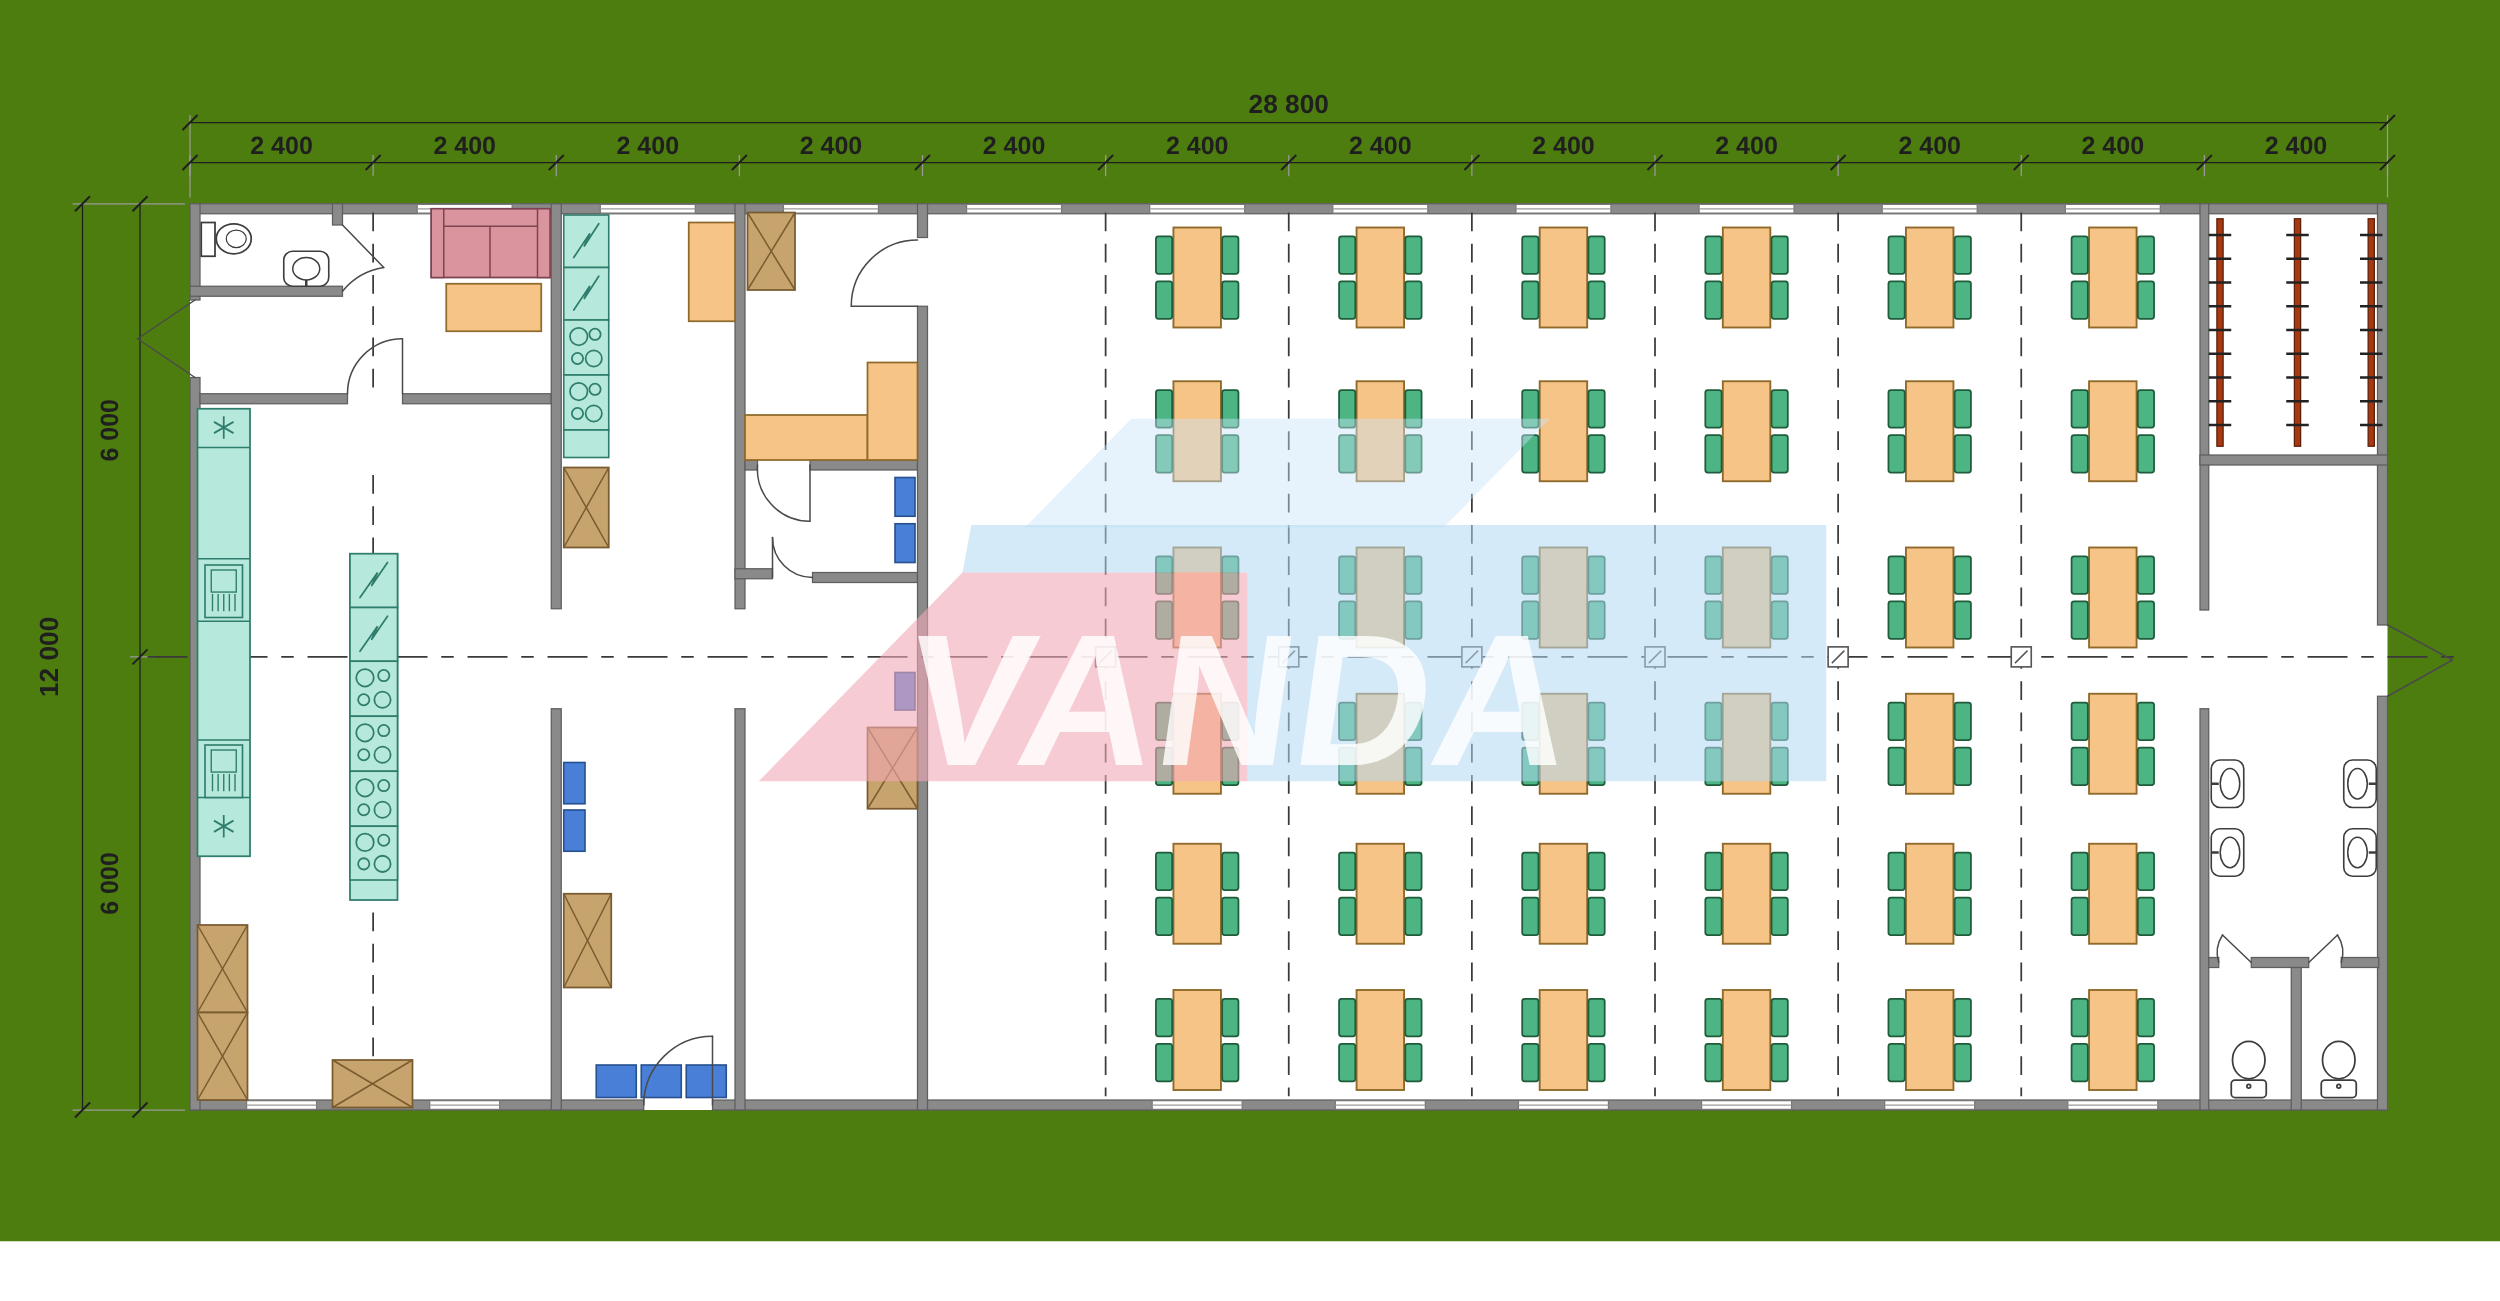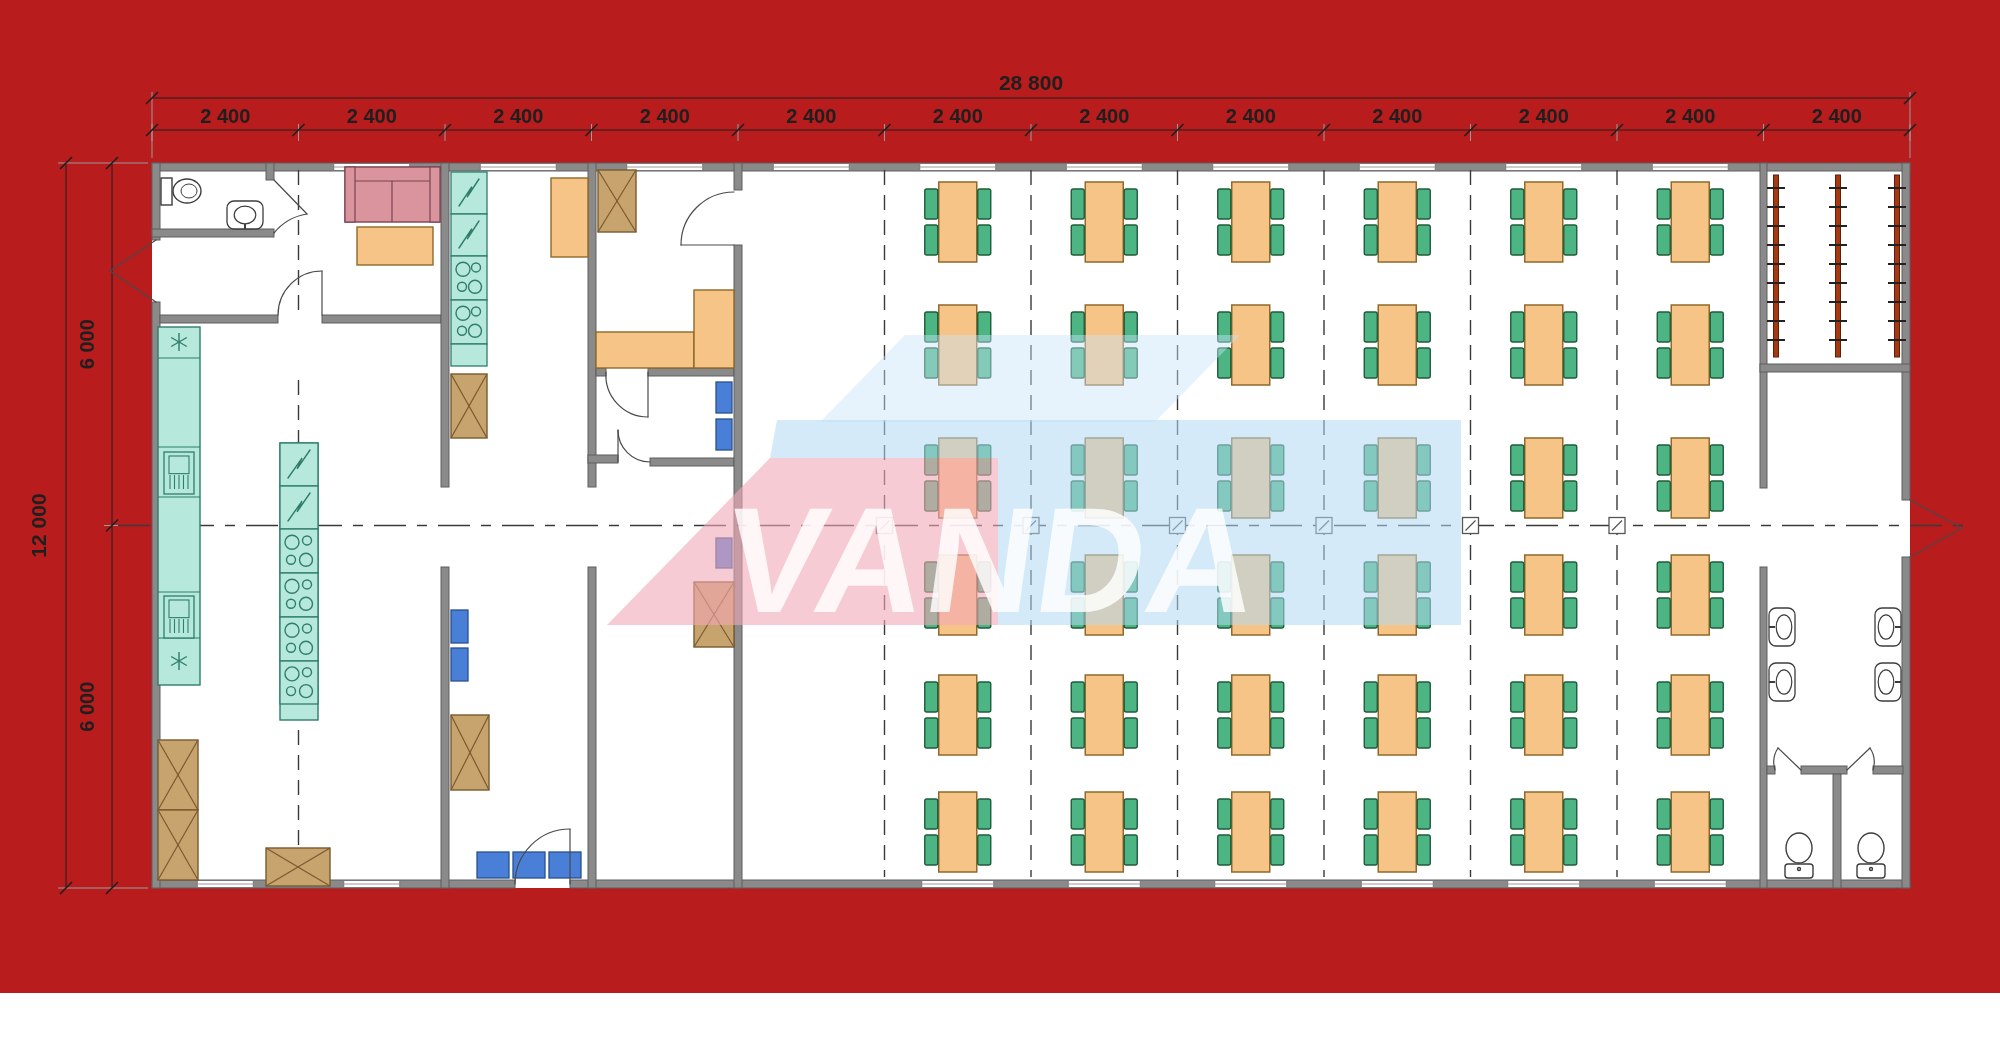--- a/index.html
+++ b/index.html
@@ -1,17 +1,17 @@
 <!DOCTYPE html>
 <html><head>
 <meta charset="utf-8">
 <style>
   html,body{margin:0;padding:0;background:#ffffff;width:2000px;height:1041px;overflow:hidden;
     font-family:"Liberation Sans", sans-serif;}
-  #stage{position:relative;width:2000px;height:993px;background:#b91c1c;}
+  #stage{position:relative;width:2000px;height:993px;background:#4d7c0f;}
   svg{display:block;}
   text{font-family:"Liberation Sans", sans-serif;}
 </style>
 </head>
 <body>
 
 <div id="stage">
   <svg id="plan" width="2000" height="1041" viewBox="0 0 2000 1041">
     <g id="g-dim-top">
         <line x1="152" y1="98" x2="1910" y2="98" stroke="#1f1f1f" stroke-width="1"></line>

